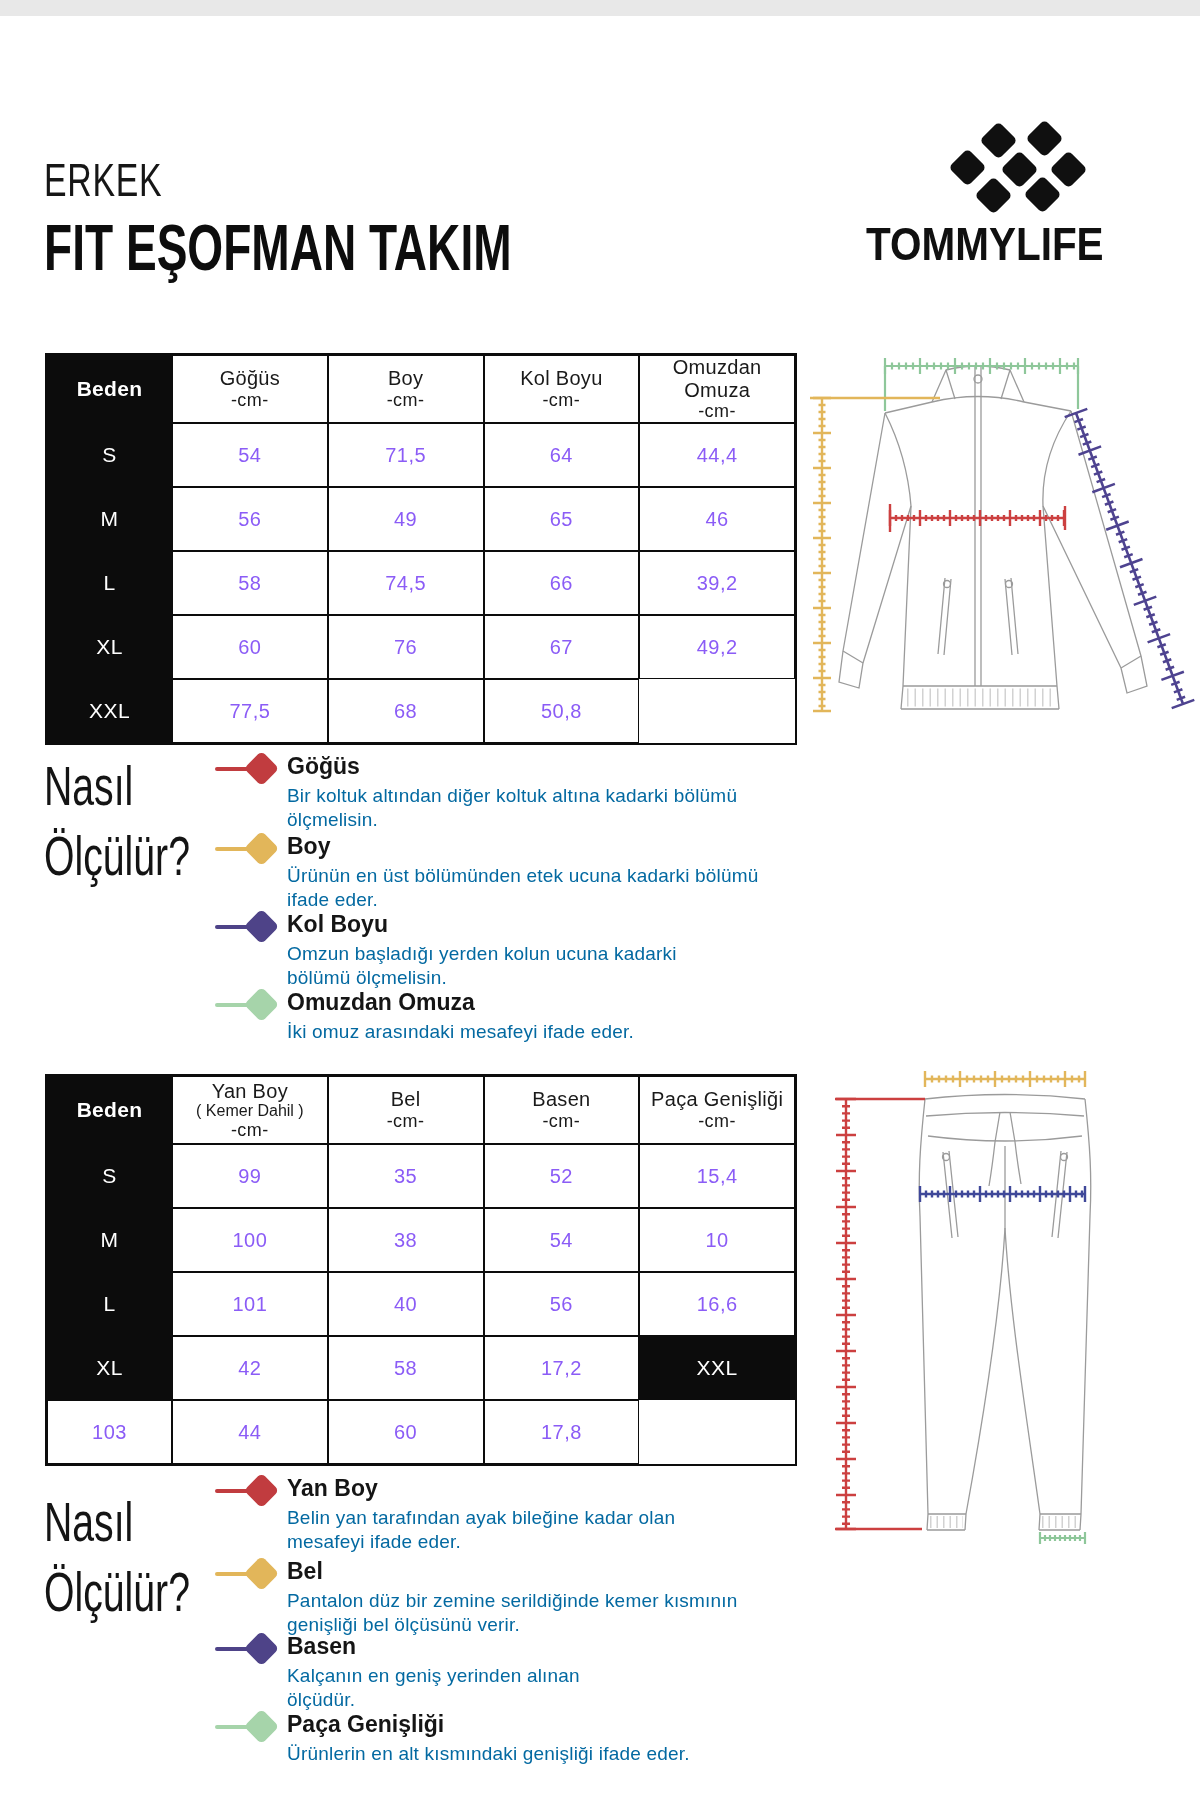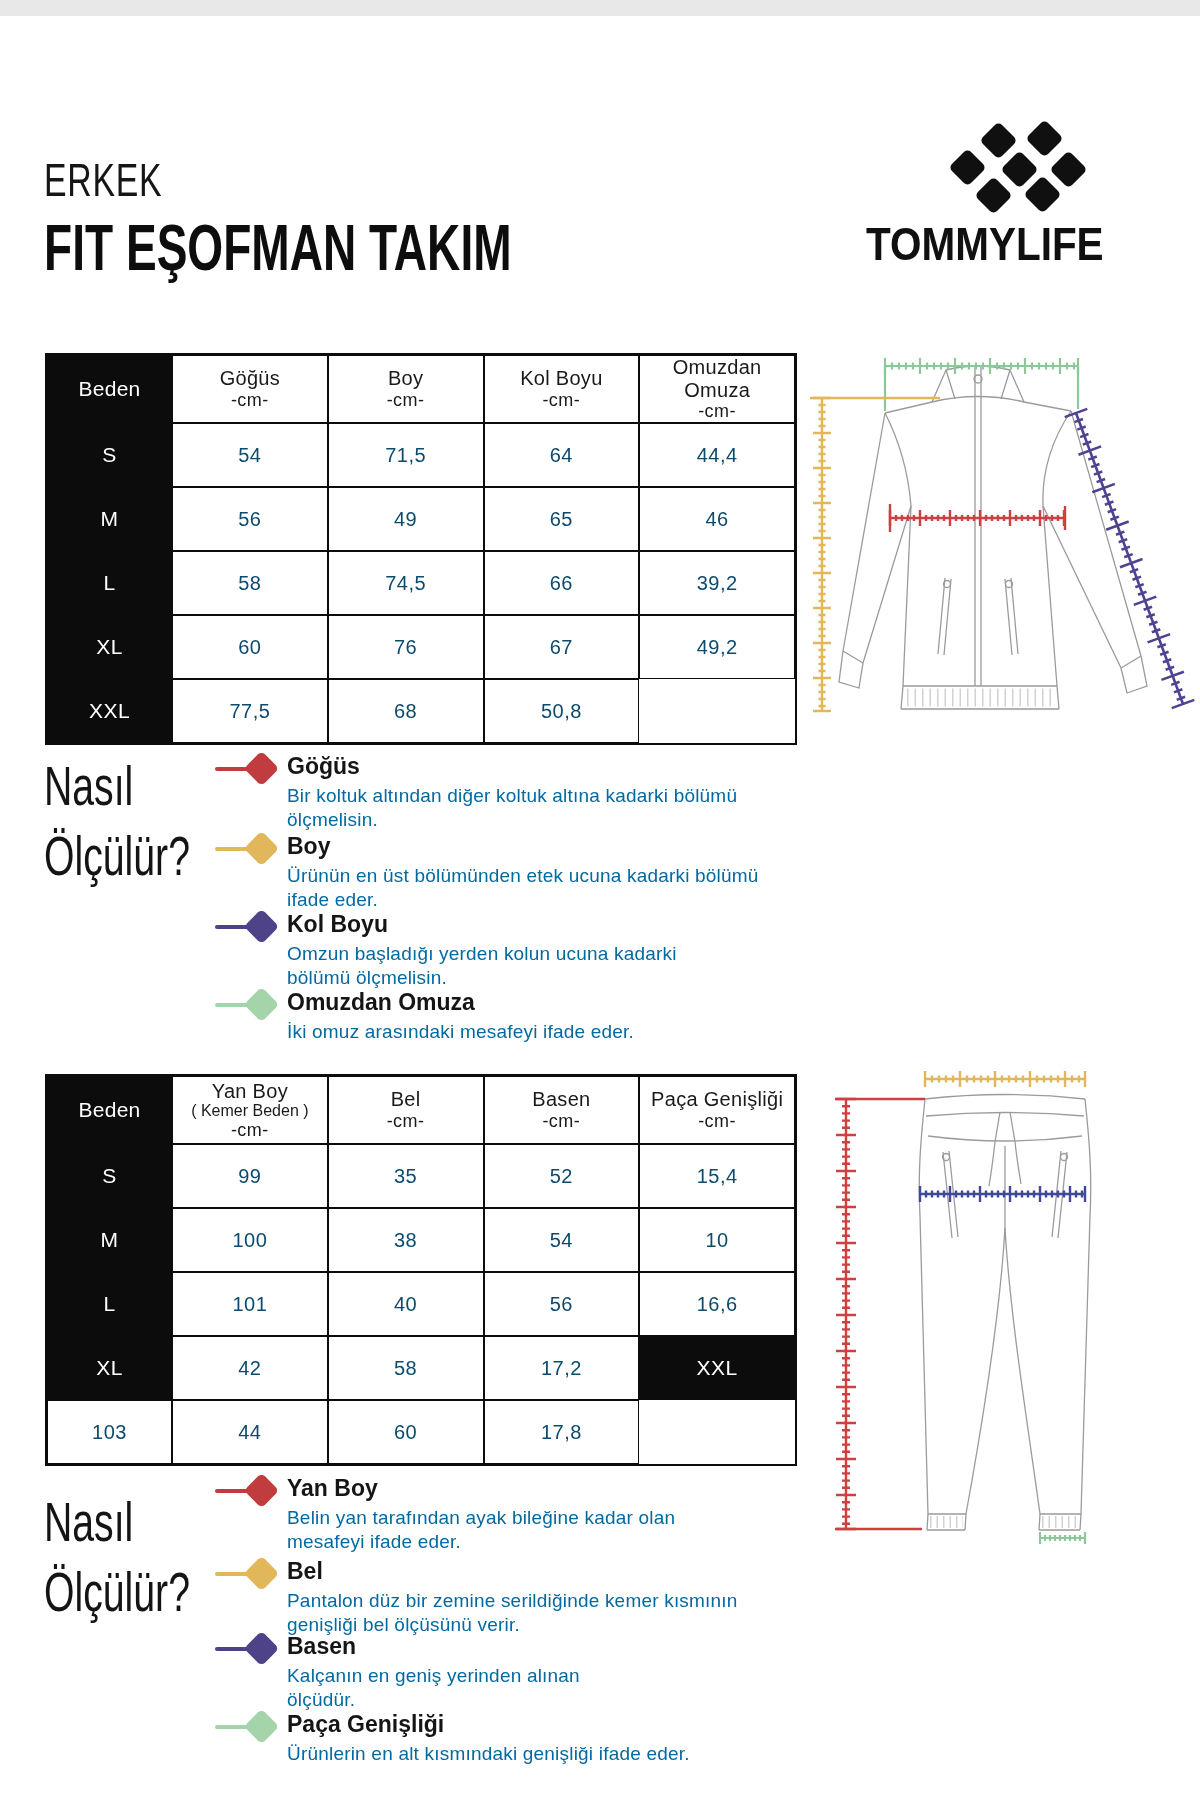--- a/index.html
+++ b/index.html
@@ -20,25 +20,25 @@
 
   
   .size-table{position:absolute;width:748px;display:grid;
               grid-template-columns:125px repeat(4,1fr);
               grid-template-rows:68px repeat(5,64px);
               border:2px solid #0c0c0c;background:#fff;}
   .cell{border:1px solid #0c0c0c;display:flex;flex-direction:column;align-items:center;
         justify-content:center;text-align:center;padding:0 6px;}
   .beden-col{background:#0c0c0c;color:#ffffff;border-color:#0c0c0c;}
   .hlabel{display:block;font-size:20px;line-height:1.12;color:#1a1a1a;letter-spacing:.3px;}
-  .beden-col .hlabel{color:#fff;font-size:21px;}
+  .beden-col .hlabel{color:#fff;font-size:21px;font-weight:bold;}
   .hsub{display:block;font-size:16px;line-height:1.12;color:#1a1a1a;}
   .hunit{display:block;font-size:18px;line-height:1.15;color:#1a1a1a;letter-spacing:.5px;}
   .sizecell{font-size:21px;letter-spacing:.5px;}
-  .val{font-size:20px;color:#0c4a6e;letter-spacing:.5px;}
+  .val{font-size:20px;color:#8b5cf6;letter-spacing:.5px;}
   .t1{left:45px;top:337px;}
   .t2{left:45px;top:1058px;}
 
   
   .howto{left:44px;font-size:56px;font-weight:400;color:#141414;line-height:1;
          transform:scaleX(.70);transform-origin:0 0;white-space:nowrap;}
 
   
   .legend-item{position:absolute;left:215px;display:flex;gap:8px;width:560px;}
   .marker{position:relative;flex:0 0 64px;height:34px;margin-top:-2px;}
@@ -204,21 +204,21 @@
          <p class="ldesc">İki omuz arasındaki mesafeyi ifade eder.</p>
       </div>
   </div>
 
   <div class="size-table t2">
     <div class="cell beden-col">
         <span class="hlabel">Beden</span>
       </div>
     <div class="cell">
         <span class="hlabel">Yan Boy</span>
-        <span class="hsub">( Kemer Beden )</span>
+        <span class="hsub">( Kemer Dahil )</span>
         <span class="hunit">-cm-</span>
       </div>
     <div class="cell">
         <span class="hlabel">Bel</span>
         <span class="hunit">-cm-</span>
       </div>
     <div class="cell">
         <span class="hlabel">Basen</span>
         <span class="hunit">-cm-</span>
       </div>

